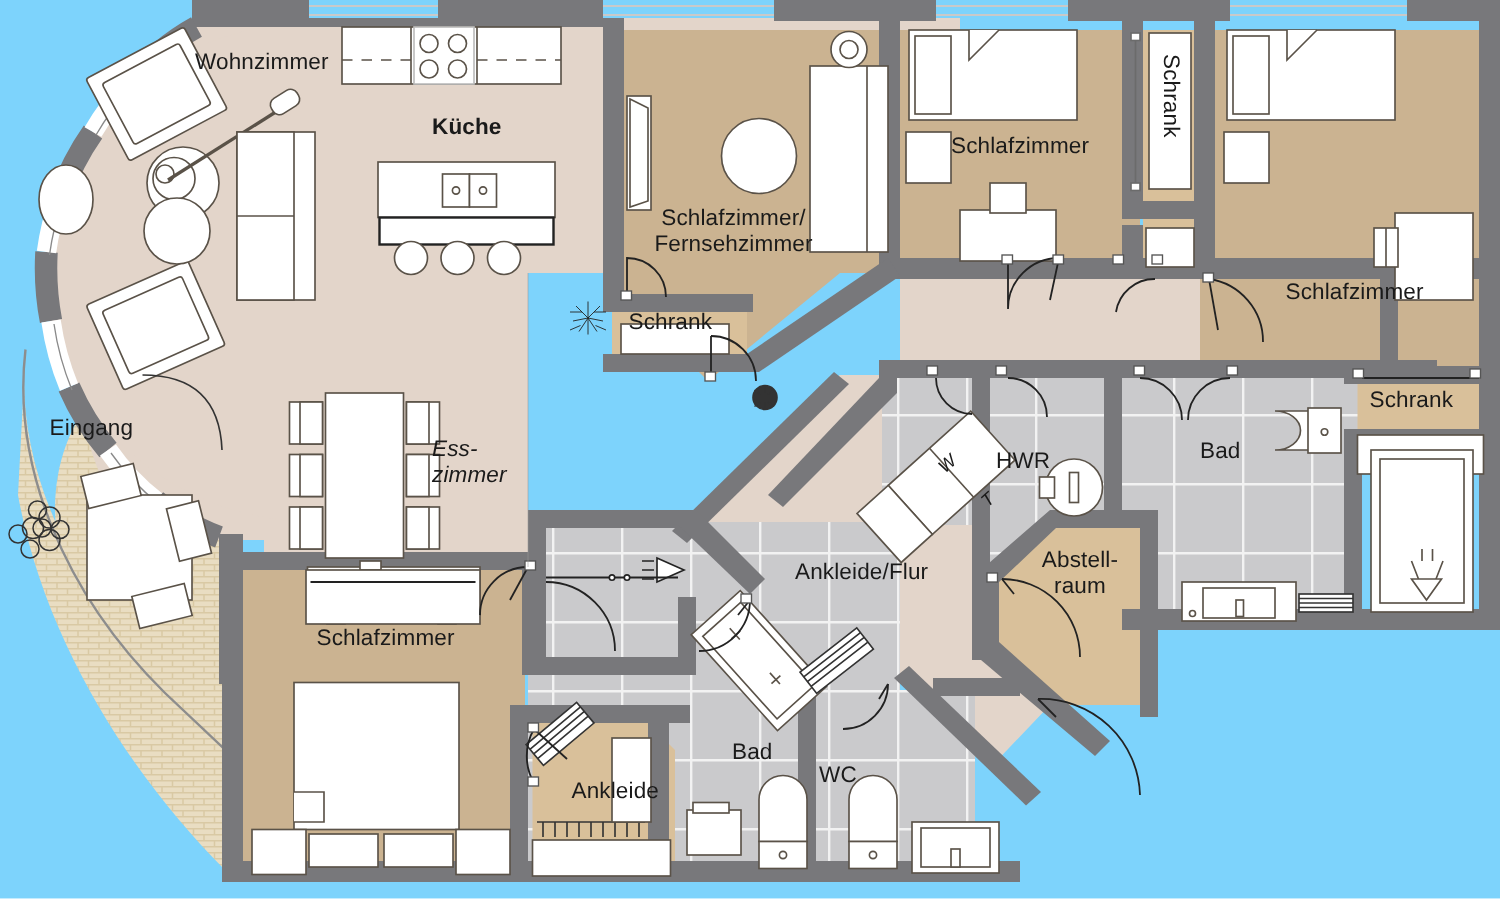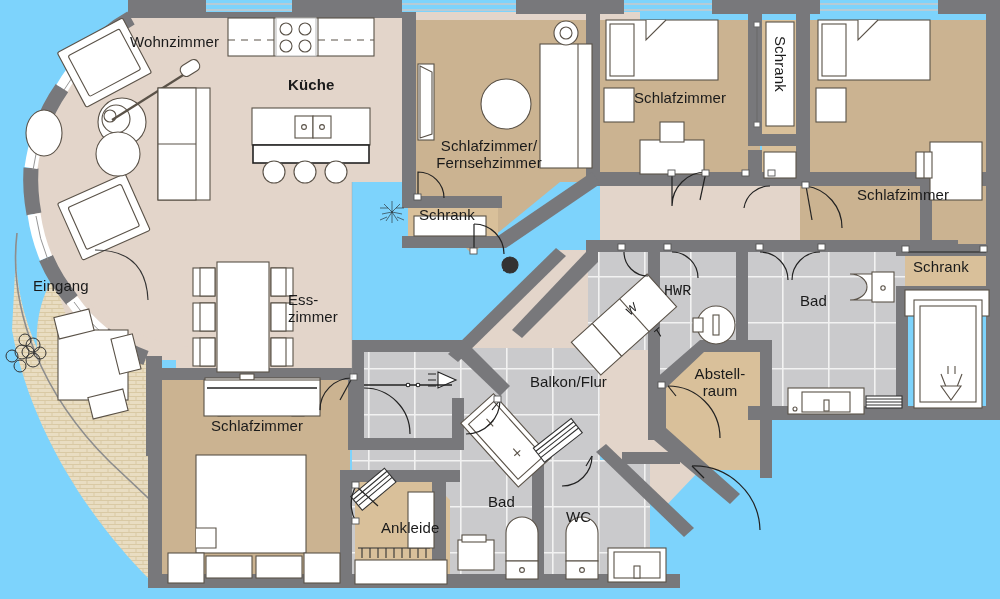--- a/index.html
+++ b/index.html
@@ -522,41 +522,41 @@
   <g fill="none" stroke="#9a9a9a" stroke-width="0.7" opacity="0.55">
     <path d="M 352 182 L 352 378"></path>
   </g>
 
   </g>
 </svg>
 
 <div class="lbl" style="left:130px;top:34px;">Wohnzimmer</div>
 <div class="lbl" style="left:288px;top:77px;font-weight:bold;">Küche</div>
 <div class="lbl two" style="left:288px;top:292px;width:70px;text-align:left;">
-  <span style="white-space:pre-line;">Ess-
+  <span style="white-space:pre-line;font-style:italic;">Ess-
 zimmer</span>
 </div>
 <div class="lbl" style="left:33px;top:278px;">Eingang</div>
 <div class="lbl two" style="left:424px;top:138px;width:130px;text-align:center;">
   <span style="white-space:pre-line;">Schlafzimmer/
 Fernsehzimmer</span>
 </div>
 <div class="lbl" style="left:419px;top:207px;">Schrank</div>
 <div class="lbl" style="left:634px;top:90px;">Schlafzimmer</div>
 <div class="lbl vert" style="left:788px;top:36px;">Schrank</div>
 <div class="lbl" style="left:857px;top:187px;">Schlafzimmer</div>
 <div class="lbl" style="left:913px;top:259px;">Schrank</div>
-<div class="lbl" style="left:664px;top:284px;font-family:Liberation Mono, monospace;">HWR</div>
+<div class="lbl" style="left:664px;top:300px;">HWR</div>
 <div class="lbl" style="left:800px;top:293px;">Bad</div>
 <div class="lbl two" style="left:680px;top:366px;width:80px;text-align:center;">
   <span style="white-space:pre-line;margin-top:41px;">Abstell-
 raum</span>
 </div>
-<div class="lbl" style="left:530px;top:374px;">Balkon/Flur</div>
+<div class="lbl" style="left:530px;top:374px;">Ankleide/Flur</div>
 <div class="lbl" style="left:211px;top:418px;">Schlafzimmer</div>
 <div class="lbl" style="left:488px;top:494px;">Bad</div>
 <div class="lbl" style="left:381px;top:520px;">Ankleide</div>
-<div class="lbl" style="left:566px;top:509px;">WC</div>
+<div class="lbl" style="left:546px;top:509px;">WC</div>
 
 <div class="lbl mono" style="left:626px;top:303px;transform:rotate(-42deg);">W</div>
 <div class="lbl mono" style="left:655px;top:327px;transform:rotate(-42deg);">T</div>
 
 </div>
 
 </body></html>

